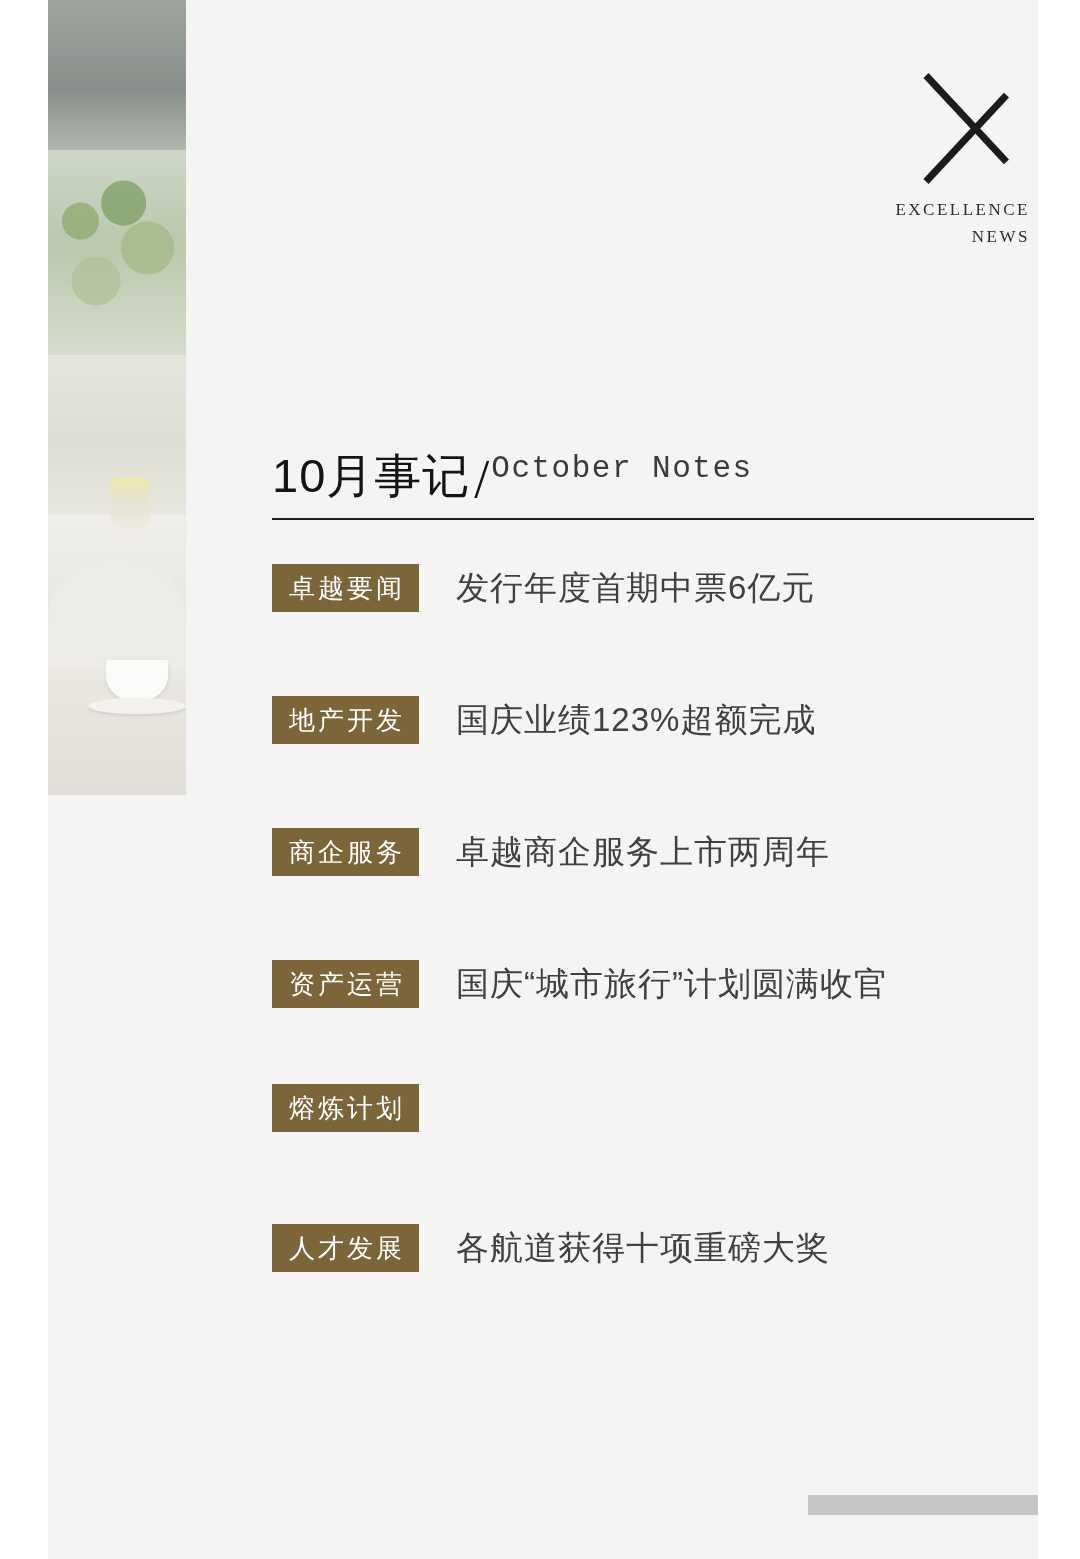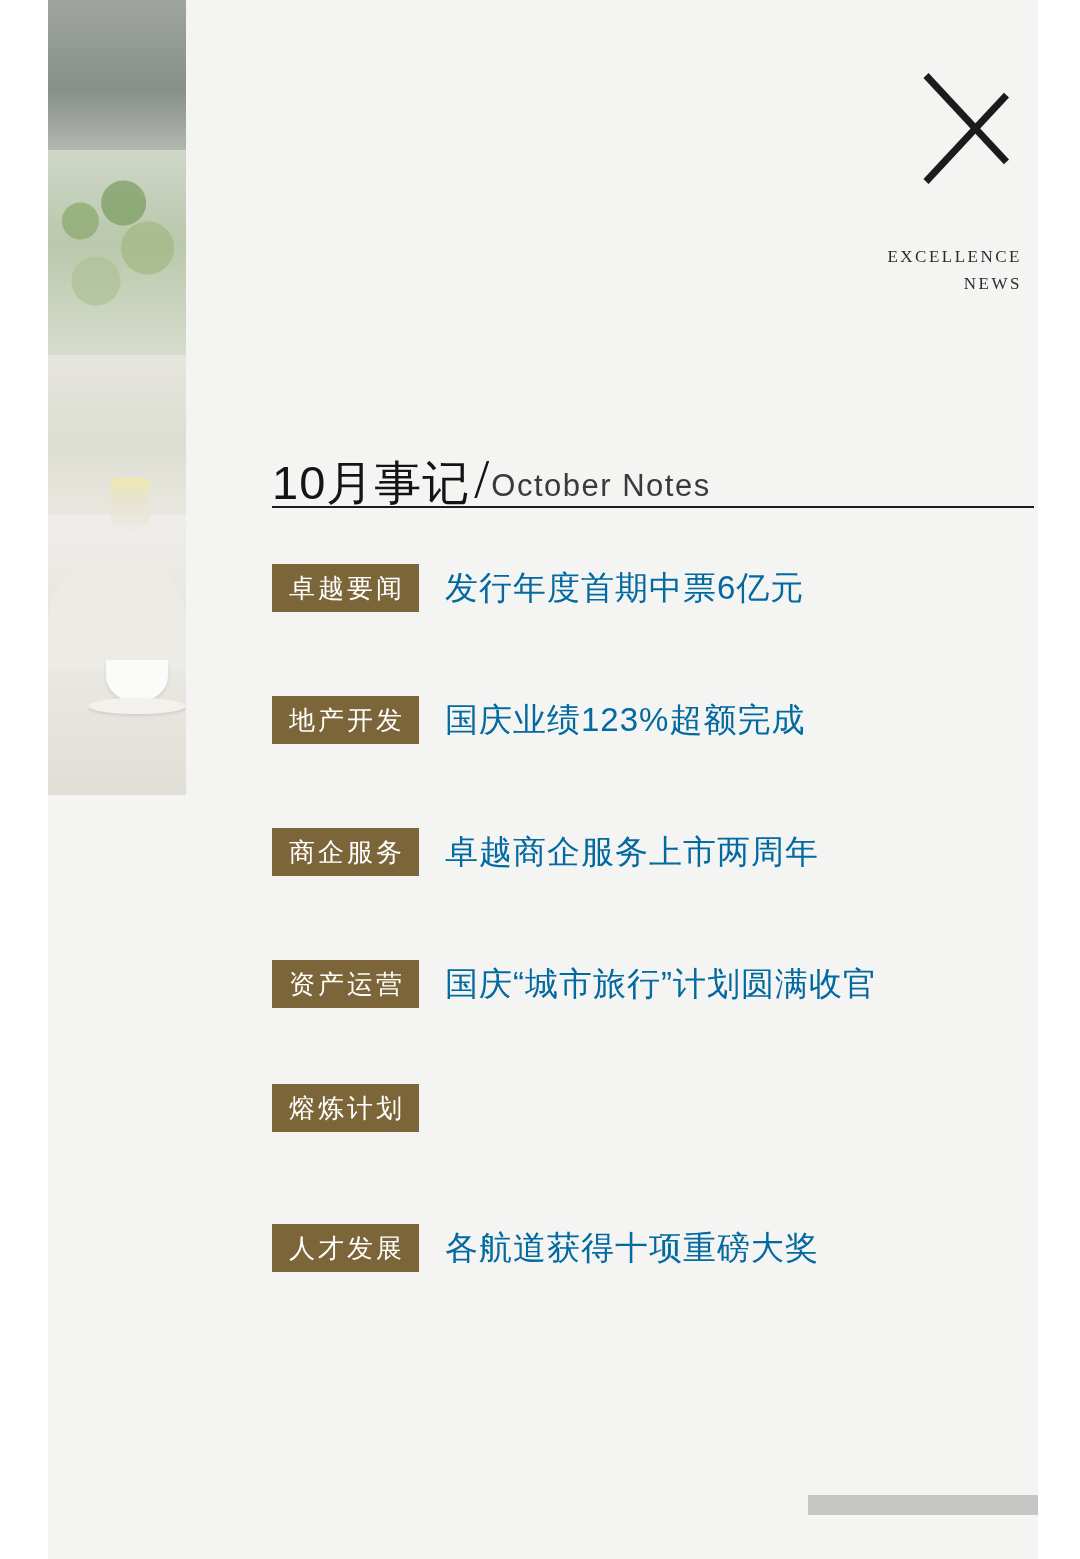--- a/index.html
+++ b/index.html
@@ -119,59 +119,58 @@
     left: 6px;
     width: 118px;
     height: 7px;
     background: #1b1b1b;
     transform-origin: left center;
   }
   .logo .chev::before { top: 6px;  transform: rotate(47deg); }
   .logo .chev::after  { top: 112px; transform: rotate(-47deg); }
   .logo .wordmark {
     position: absolute;
-    right: 16px;
+    right: 8px;
     top: 130px;
     text-align: right;
     font-family: "Liberation Serif", serif;
     color: #2b2b2b;
     letter-spacing: 2.5px;
     line-height: 1.6;
     font-size: 17px;
-    margin-top: 47px;
   }
 
   
   .heading {
     position: absolute;
     left: 272px;
     top: 452px;
     width: 762px;
     display: flex;
-    align-items: flex-end;
     border-bottom: 2px solid #1d1d1d;
+    padding-bottom: 12px;
   }
   .heading .cn {
     font-family: "Liberation Sans", sans-serif;
     font-size: 47px;
     font-weight: 400;
     color: #141414;
     letter-spacing: 1px;
     line-height: 1;
   }
   .heading .slash {
     font-family: "Liberation Serif", serif;
     font-size: 54px;
     color: #141414;
     margin: 0 2px 0 4px;
     line-height: 1;
     font-weight: 300;
   }
   .heading .en {
-    font-family: Liberation Sans, sans-serif;
+    font-family: Liberation Mono, monospace;
     font-size: 31px;
     color: #3a3a3a;
     letter-spacing: 1.5px;
     line-height: 1.1;
     padding-bottom: 3px;
   }
 
   
   .notes {
     position: absolute;
@@ -193,23 +192,23 @@
     background: #7b6539;
     color: #ffffff;
     font-size: 26px;
     letter-spacing: 3px;
     padding: 9px 14px 9px 17px;
     line-height: 1.1;
     white-space: nowrap;
   }
   .note-title {
     font-size: 33px;
-    color: #0369a1;
+    color: #404040;
     letter-spacing: 1px;
-    margin-left: 5px;
+    margin-left: 16px;
     white-space: nowrap;
   }
   .rule {
     position: absolute;
     left: 0;
     right: 0;
     top: 68px;
     border-top: 2px dashed #c9c8c4;
     z-index: -1;
   }

